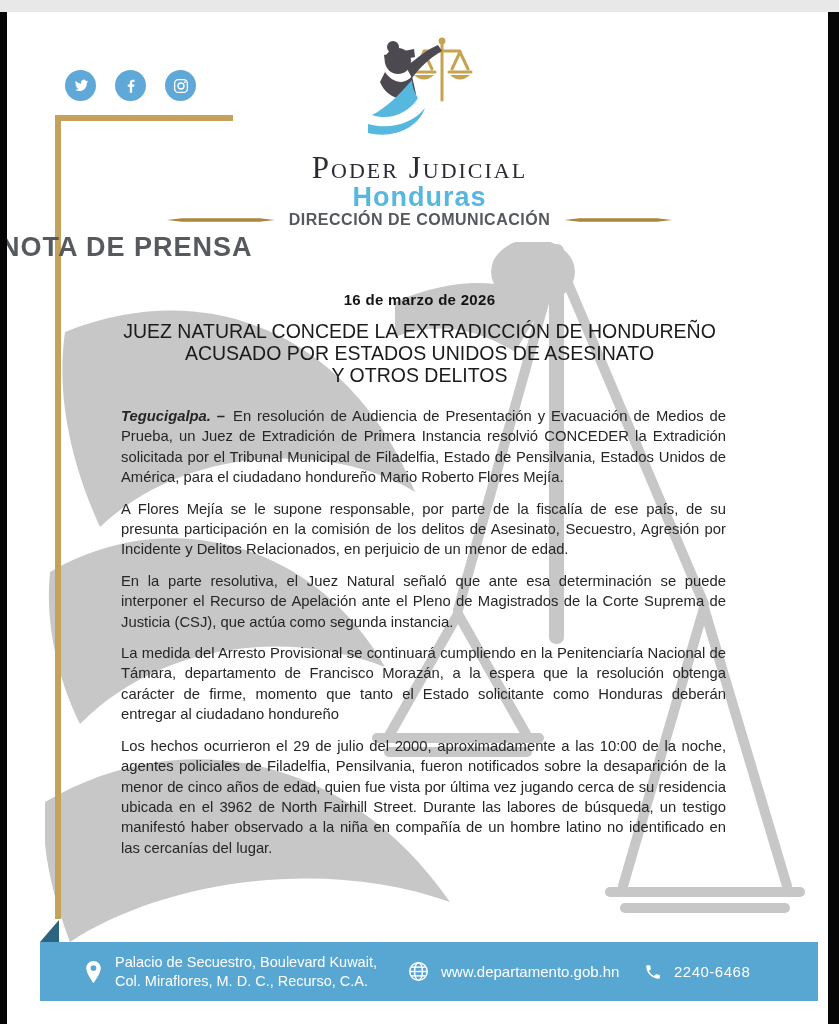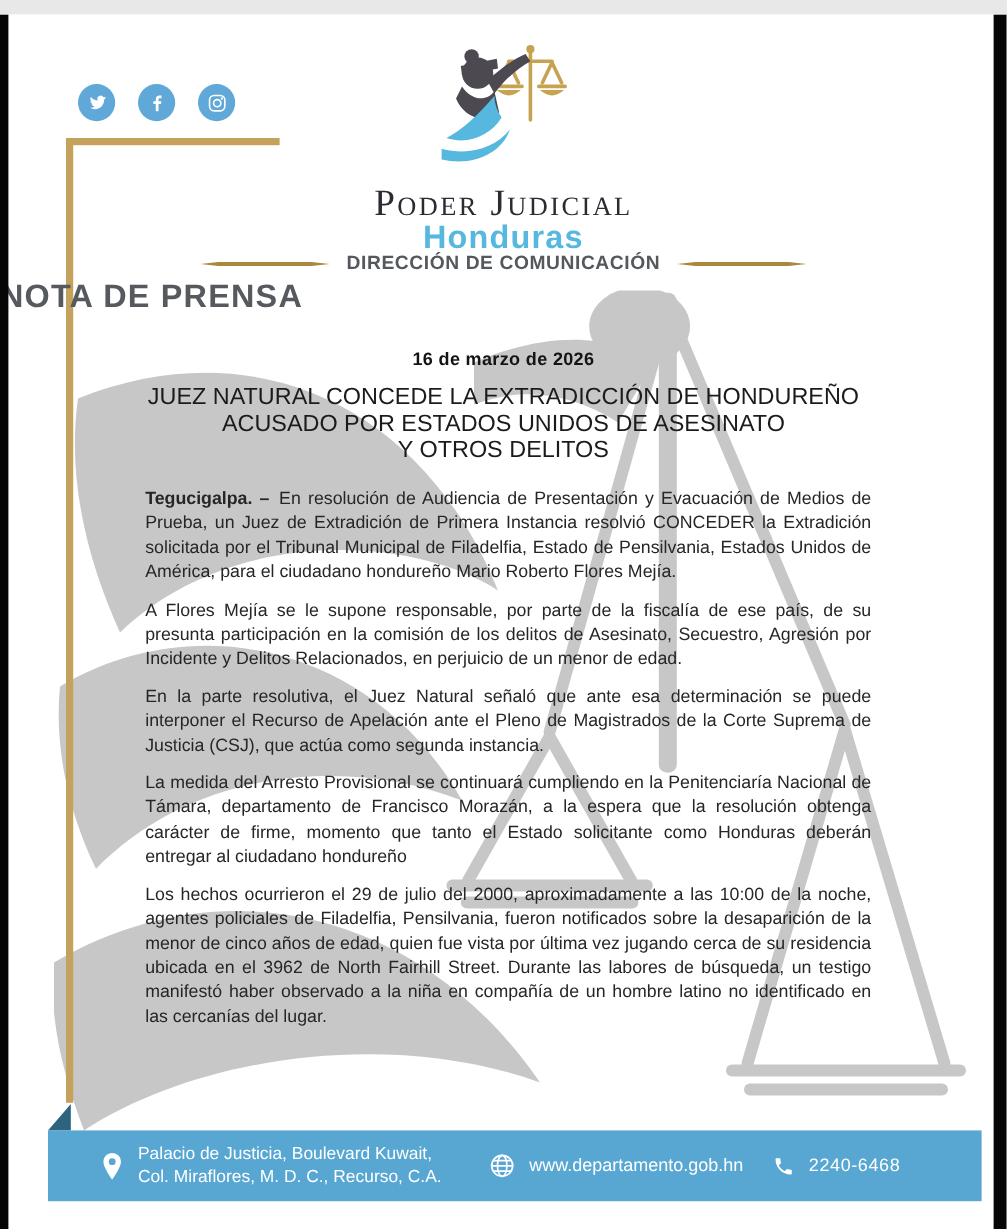--- a/index.html
+++ b/index.html
@@ -35,21 +35,21 @@
   .doc-type{font-size:27px;font-weight:bold;color:#565a5e;letter-spacing:1px;margin-top:3px;}
 
   .date-line{position:absolute;left:0;right:0;top:279px;text-align:center;font-size:15px;
              font-weight:bold;color:#141414;z-index:2;letter-spacing:.3px;}
   .headline{position:absolute;left:60px;right:60px;top:308px;text-align:center;z-index:2;
             font-family:Liberation Sans, sans-serif;font-size:19.5px;color:#1b1b1b;line-height:22px;}
 
   .body-text{position:absolute;left:121px;width:605px;top:394px;z-index:2;font-size:14.8px;
              color:#262626;line-height:20.4px;text-align:justify;}
   .body-text p{margin:0 0 11px 0;}
-  .body-text .lead{font-weight:bold;margin-right:8px;}
+  .body-text .lead{font-weight:bold;font-style:italic;margin-right:8px;}
 
   
   .ribbon-fold{position:absolute;left:40px;top:908px;width:0;height:0;z-index:2;
                border-left:19px solid transparent;border-bottom:22px solid #2c6480;}
   .ribbon{position:absolute;left:40px;top:930px;width:778px;height:59px;background:#58a7d2;z-index:3;}
   .ribbon .item{position:absolute;display:flex;align-items:center;color:#ffffff;}
   .ribbon .addr{left:44px;top:0;height:59px;gap:12px;}
   .addr-lines{font-size:14.5px;line-height:19px;}
   .ribbon .web{left:368px;top:0;height:59px;gap:12px;font-size:15px;}
   .ribbon .tel{left:604px;top:0;height:59px;gap:12px;font-size:15px;letter-spacing:.5px;}
@@ -165,21 +165,21 @@
     <p><span>Los hechos ocurrieron el 29 de julio del 2000, aproximadamente a las 10:00 de la noche, agentes policiales de Filadelfia, Pensilvania, fueron notificados sobre la desaparición de la menor de cinco años de edad, quien fue vista por última vez jugando cerca de su residencia ubicada en el 3962 de North Fairhill Street. Durante las labores de búsqueda, un testigo manifestó haber observado a la niña en compañía de un hombre latino no identificado en las cercanías del lugar.</span></p>
   </div>
 
   <div class="ribbon-fold"></div>
   <div class="ribbon">
     <div class="item addr">
       <svg width="19" height="26" viewBox="0 0 24 30">
         <path fill="#ffffff" d="M12 1C6.9 1 2.8 5.1 2.8 10.2 2.8 16.6 12 29 12 29s9.2-12.4 9.2-18.8C21.2 5.1 17.1 1 12 1zm0 12.6a3.6 3.6 0 1 1 0-7.2 3.6 3.6 0 0 1 0 7.2z"></path>
       </svg>
       <div class="addr-lines">
-        <div>Palacio de Justicia, Boulevard Kuwait,</div>
+        <div>Palacio de Secuestro, Boulevard Kuwait,</div>
         <div>Col. Miraflores, M. D. C., Recurso, C.A.</div>
       </div>
     </div>
     <div class="item web">
       <svg width="21" height="21" viewBox="0 0 24 24" fill="none">
         <circle cx="12" cy="12" r="10" stroke="#ffffff" stroke-width="1.6"></circle>
         <ellipse cx="12" cy="12" rx="4.5" ry="10" stroke="#ffffff" stroke-width="1.6"></ellipse>
         <line x1="2" y1="12" x2="22" y2="12" stroke="#ffffff" stroke-width="1.6"></line>
         <line x1="3.4" y1="7" x2="20.6" y2="7" stroke="#ffffff" stroke-width="1.6"></line>
         <line x1="3.4" y1="17" x2="20.6" y2="17" stroke="#ffffff" stroke-width="1.6"></line>

